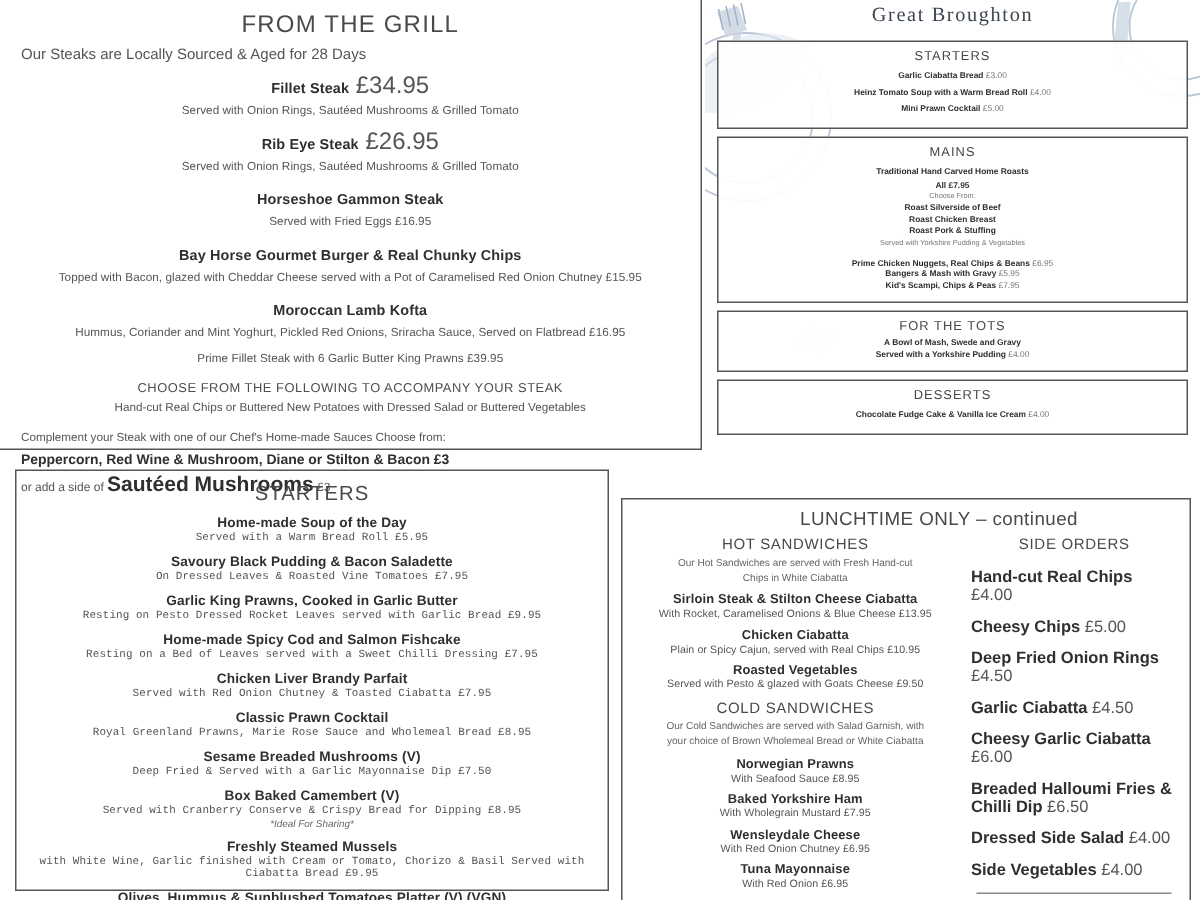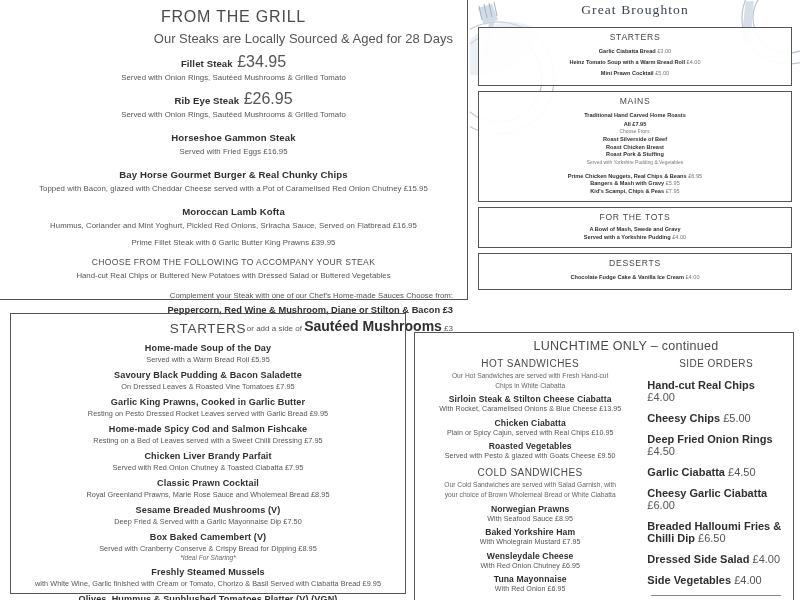--- a/index.html
+++ b/index.html
@@ -18,28 +18,28 @@
   
   #grill-panel {
     position: absolute; left: 0px; top: -6px; width: 468px; height: 306px;
     border-right: 1px solid #555; border-bottom: 1px solid #555;
     padding: 10px 14px 6px 14px;
   }
   #grill-panel .hdr {
     font-size: 16px; letter-spacing: .8px; text-align: center; color: #4a4a4a;
     margin-top: 4px; margin-bottom: 5px;
   }
-  #grill-panel .sub { font-size: 13px; color: #555; text-align: right; margin-bottom: 7px; }
+  #grill-panel .sub { font-size: 10px; color: #555; text-align: left; margin-bottom: 7px; }
   .grill-item { text-align: center; margin-bottom: 8px; }
   .grill-item .item-name { font-size: 9.6px; }
   .grill-item .item-desc { font-size: 7.8px; margin-top: 2px; }
   #grill-choose { text-align:center; margin-top: 10px; }
   #grill-choose .line1 { font-size: 8.6px; color: #4d4d4d; letter-spacing: .35px; }
   #grill-choose .line2 { font-size: 7.8px; color: #555; margin-top: 4px; }
-  #grill-sauces { text-align:right; margin-top: 11px; }
+  #grill-sauces { text-align:left; margin-top: 11px; }
   #grill-sauces .intro { font-size: 7.8px; color: #555; }
   #grill-sauces .list { font-size: 9.3px; font-weight: bold; color: #2f2f2f; margin-top: 5px; }
   #grill-sauces .extra { font-size: 8px; color: #555; margin-top: 3px; }
   #grill-sauces .extra b { font-size: 14px; color:#2f2f2f; }
 
   
   #kids-panel {
     position: absolute; left: 470px; top: 0px; width: 330px; height: 306px;
     overflow: hidden;
   }
@@ -69,21 +69,21 @@
   
   #starters-panel {
     position: absolute; left: 10px; top: 313px; width: 396px; height: 281px;
     border: 1px solid #555; padding: 7px 10px;
   }
   #starters-panel .hdr {
     font-size: 13.5px; letter-spacing: .7px; text-align:center; color:#4a4a4a; margin-bottom: 7px;
   }
   .st-item { text-align:center; margin-bottom: 6.5px; }
   .st-item .item-name { font-size: 9.1px; }
-  .st-item .item-desc { font-size: 7.3px; margin-top: 1.5px; }
+  .st-item .item-desc { font-size: 7.3px; margin-top: 1.5px; font-family: Liberation Mono, monospace; }
   .st-item .note { font-size: 6.6px; color:#666; font-style: italic; margin-top: 1px; }
 
   
   #lunch-panel {
     position: absolute; left: 414px; top: 332px; width: 380px; height: 281px;
     border: 1px solid #555; padding: 6px 8px;
   }
   #lunch-hdr {
     font-size: 12.5px; letter-spacing: .3px; color:#4a4a4a; text-align:center;
     margin-left: 44px; margin-bottom: 3px;

